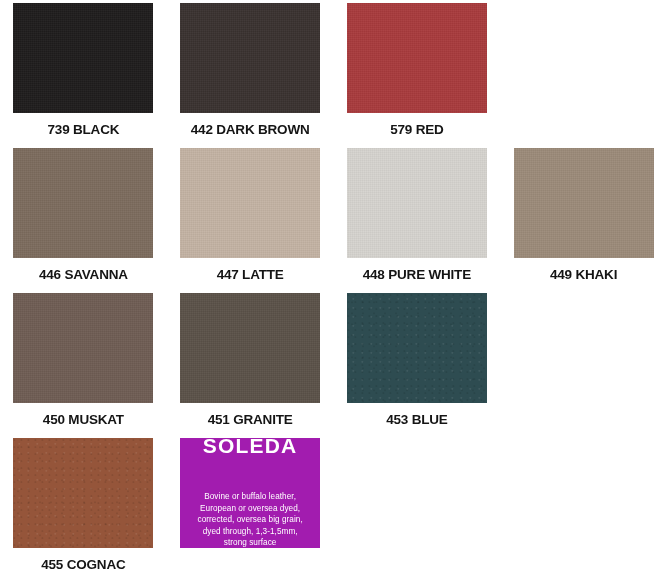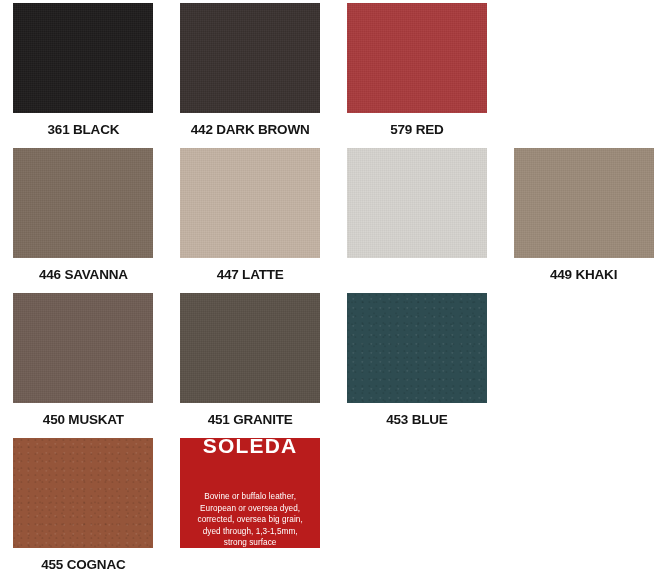--- a/index.html
+++ b/index.html
@@ -118,21 +118,21 @@
   .info-desc div { white-space: nowrap; }
 </style>
 </head>
 <body style="background: rgb(255, 255, 255);">
 
 <div class="chart">
 
   <div class="row">
     <div class="cell">
       <div class="swatch" style="background-color: rgb(31, 29, 29);"></div>
-      <div class="label">361 BLACK</div>
+      <div class="label">739 BLACK</div>
     </div>
     <div class="cell">
       <div class="swatch" style="background-color: rgb(58, 50, 48);"></div>
       <div class="label">442 DARK BROWN</div>
     </div>
     <div class="cell">
       <div class="swatch" style="background-color: rgb(169, 59, 61);"></div>
       <div class="label">579 RED</div>
     </div>
   </div>
@@ -141,20 +141,21 @@
     <div class="cell">
       <div class="swatch" style="background-color: rgb(125, 108, 94);"></div>
       <div class="label">446 SAVANNA</div>
     </div>
     <div class="cell">
       <div class="swatch" style="background-color: rgb(196, 179, 164);"></div>
       <div class="label">447 LATTE</div>
     </div>
     <div class="cell">
       <div class="swatch" style="background-color: rgb(214, 212, 207);"></div>
+      <div class="label">448 PURE WHITE</div>
     </div>
     <div class="cell">
       <div class="swatch" style="background-color: rgb(156, 139, 122);"></div>
       <div class="label">449 KHAKI</div>
     </div>
   </div>
 
   <div class="row">
     <div class="cell">
       <div class="swatch" style="background-color: rgb(111, 93, 84);"></div>
@@ -169,21 +170,21 @@
       <div class="label">453 BLUE</div>
     </div>
   </div>
 
   <div class="row last">
     <div class="cell">
       <div class="swatch grain-heavy" style="background-color: rgb(149, 85, 58);"></div>
       <div class="label">455 COGNAC</div>
     </div>
     <div class="cell">
-      <div class="info-panel" style="background-color: #b91c1c; color: rgb(255, 255, 255);">
+      <div class="info-panel" style="background-color: #a21caf; color: rgb(255, 255, 255);">
         <div class="info-brand">SOLEDA</div>
         <div class="info-desc">
           <div>Bovine or buffalo leather,</div>
           <div>European or oversea dyed,</div>
           <div>corrected, oversea big grain,</div>
           <div>dyed through, 1,3-1,5mm,</div>
           <div>strong surface</div>
         </div>
       </div>
     </div>

